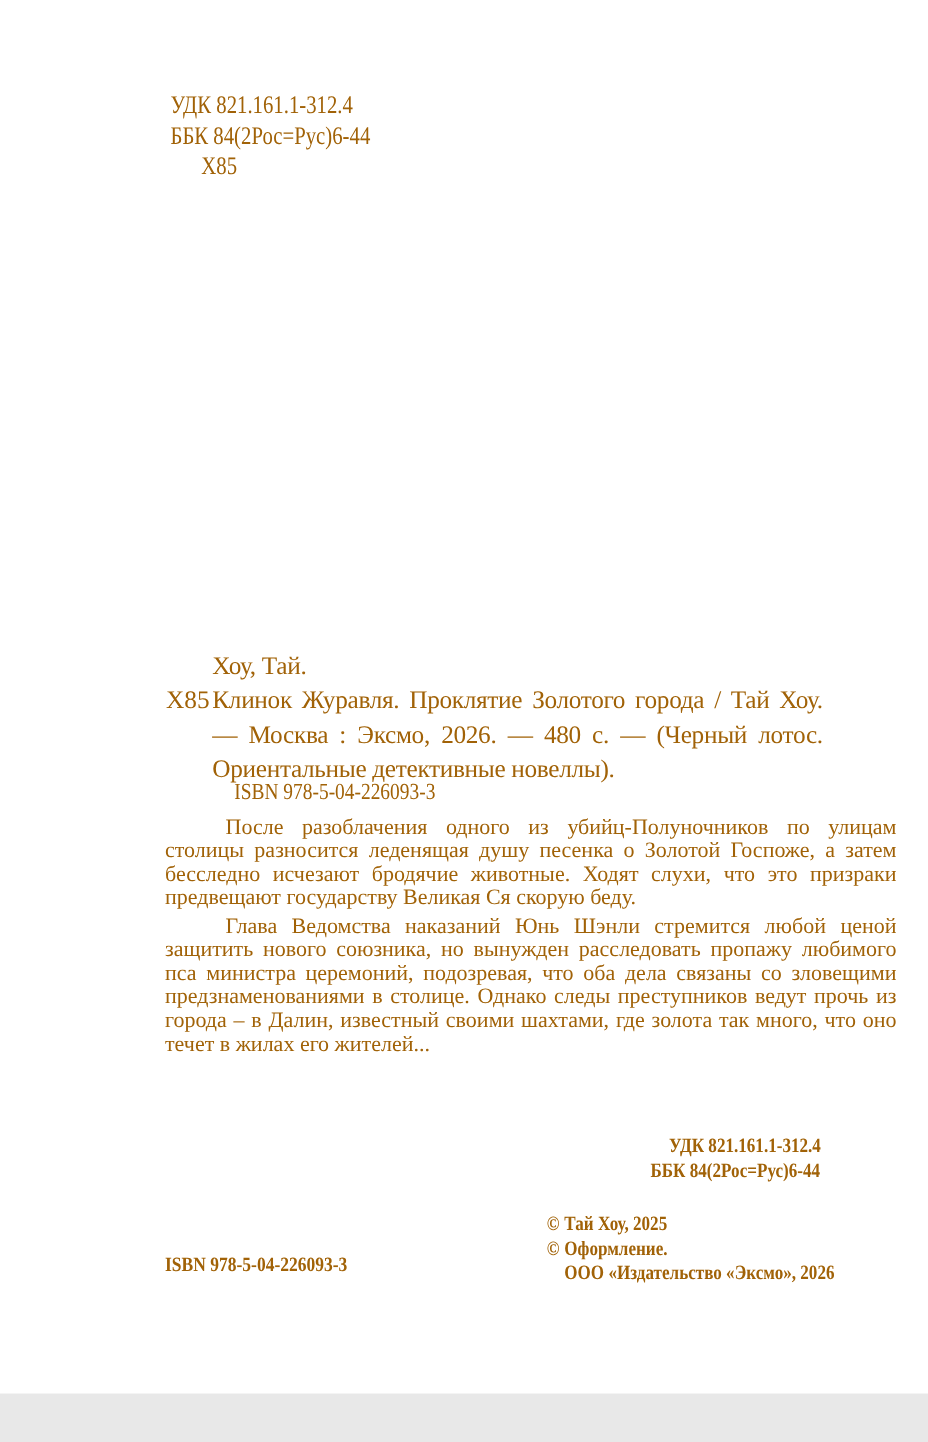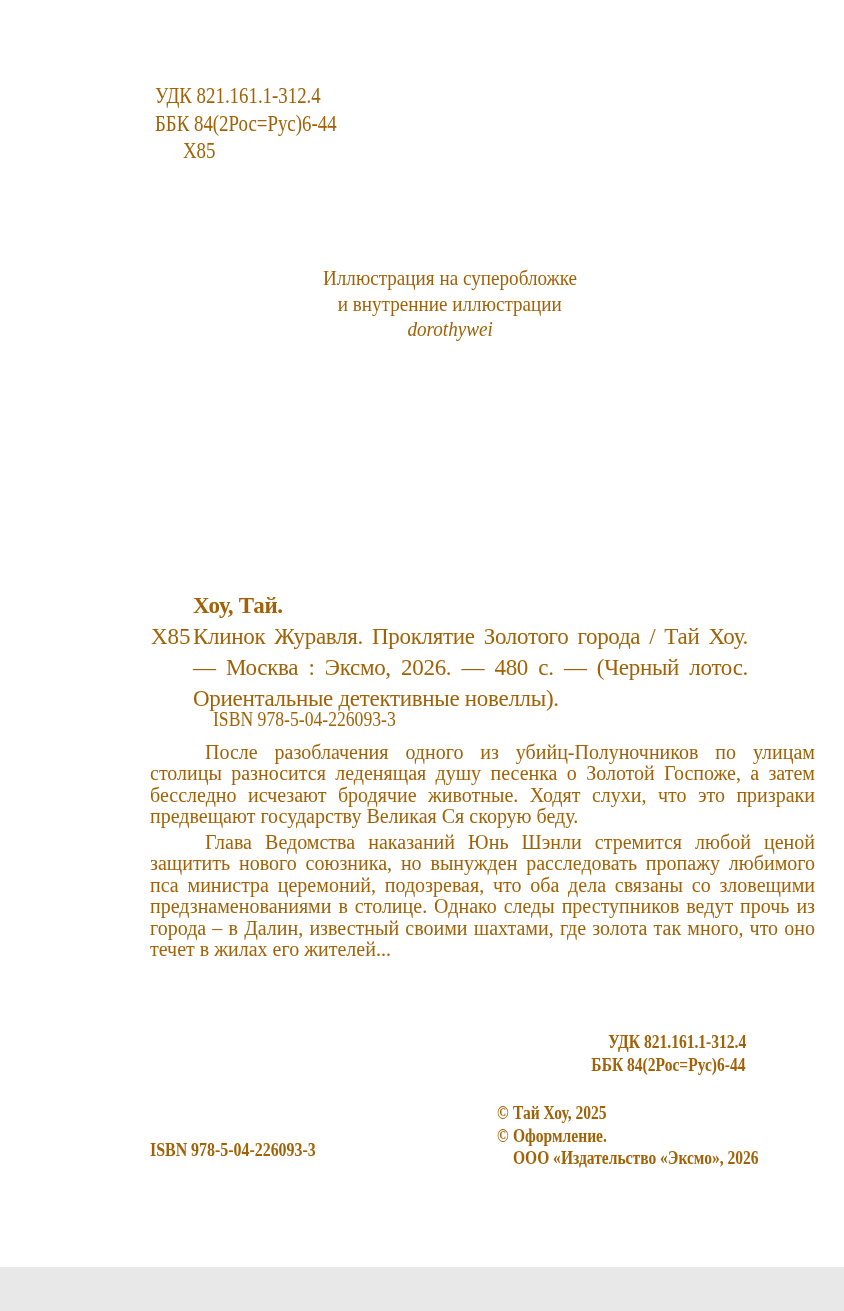--- a/index.html
+++ b/index.html
@@ -20,21 +20,21 @@
   #top-codes .line .cx{transform:scaleX(0.82);}
   #top-codes .sign{padding-left:28px;}
 
   
   #credit{position:absolute;left:90px;top:265px;width:720px;text-align:center;font-size:22px;line-height:25.5px;}
   #credit .cx{transform:scaleX(0.87);}
   #credit .artist{font-style:italic;}
 
   
   #biblio{position:absolute;left:148px;top:590px;width:600px;font-size:23px;line-height:31px;}
-  #biblio .author{margin-left:45px;font-weight:bold;letter-spacing:-0.3px;}
+  #biblio .author{margin-left:45px;font-weight:normal;letter-spacing:-0.3px;}
   #biblio .entry{position:relative;padding-left:45px;text-align:justify;letter-spacing:-0.3px;}
   #biblio .code{position:absolute;left:3px;top:0;letter-spacing:0;}
   #isbn-top{position:absolute;left:213px;top:707px;font-size:21px;white-space:nowrap;}
   #isbn-top .cx{transform:scaleX(0.84);}
 
   
   #annotation{position:absolute;left:146px;top:738px;width:673px;font-size:20px;line-height:21.45px;text-align:justify;hyphens:auto;-webkit-hyphens:auto;}
   #annotation p{margin:4px;text-indent:55px;}
 
   
@@ -60,31 +60,20 @@
       <span class="cx">УДК 821.161.1-312.4</span>
     </div>
     <div class="line">
       <span class="cx">ББК 84(2Рос=Рус)6-44</span>
     </div>
     <div class="line sign">
       <span class="cx">Х85</span>
     </div>
   </div>
 
-  <div id="credit">
-    <div>
-      <span class="cx ox-center">Иллюстрация на суперобложке</span>
-    </div>
-    <div>
-      <span class="cx ox-center">и внутренние иллюстрации</span>
-    </div>
-    <div class="artist">
-      <span class="cx ox-center">dorothywei</span>
-    </div>
-  </div>
 
   <div id="biblio">
     <div class="author">Хоу, Тай.</div>
     <div class="entry">
       <span class="code">Х85</span>
       <span>Клинок Журавля. Проклятие Золотого города / Тай Хоу. — Москва : Эксмо, 2026. — 480 с. — (Черный лотос. Ориентальные детективные новеллы).</span>
     </div>
   </div>
   <div id="isbn-top">
     <span class="cx">ISBN 978-5-04-226093-3</span>

